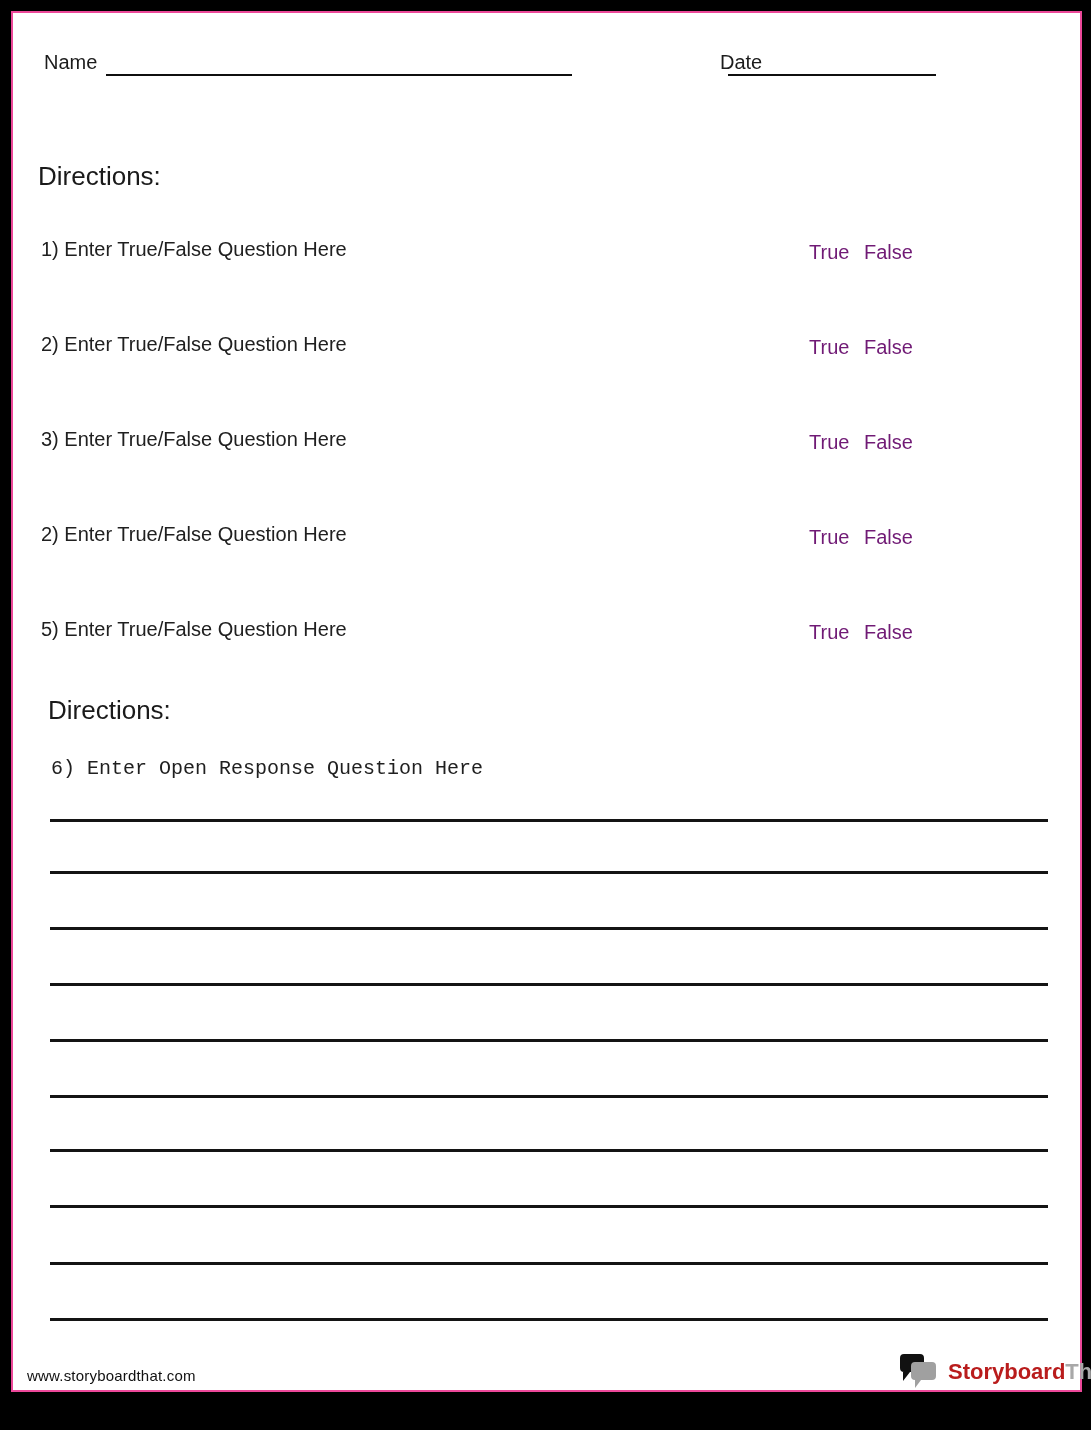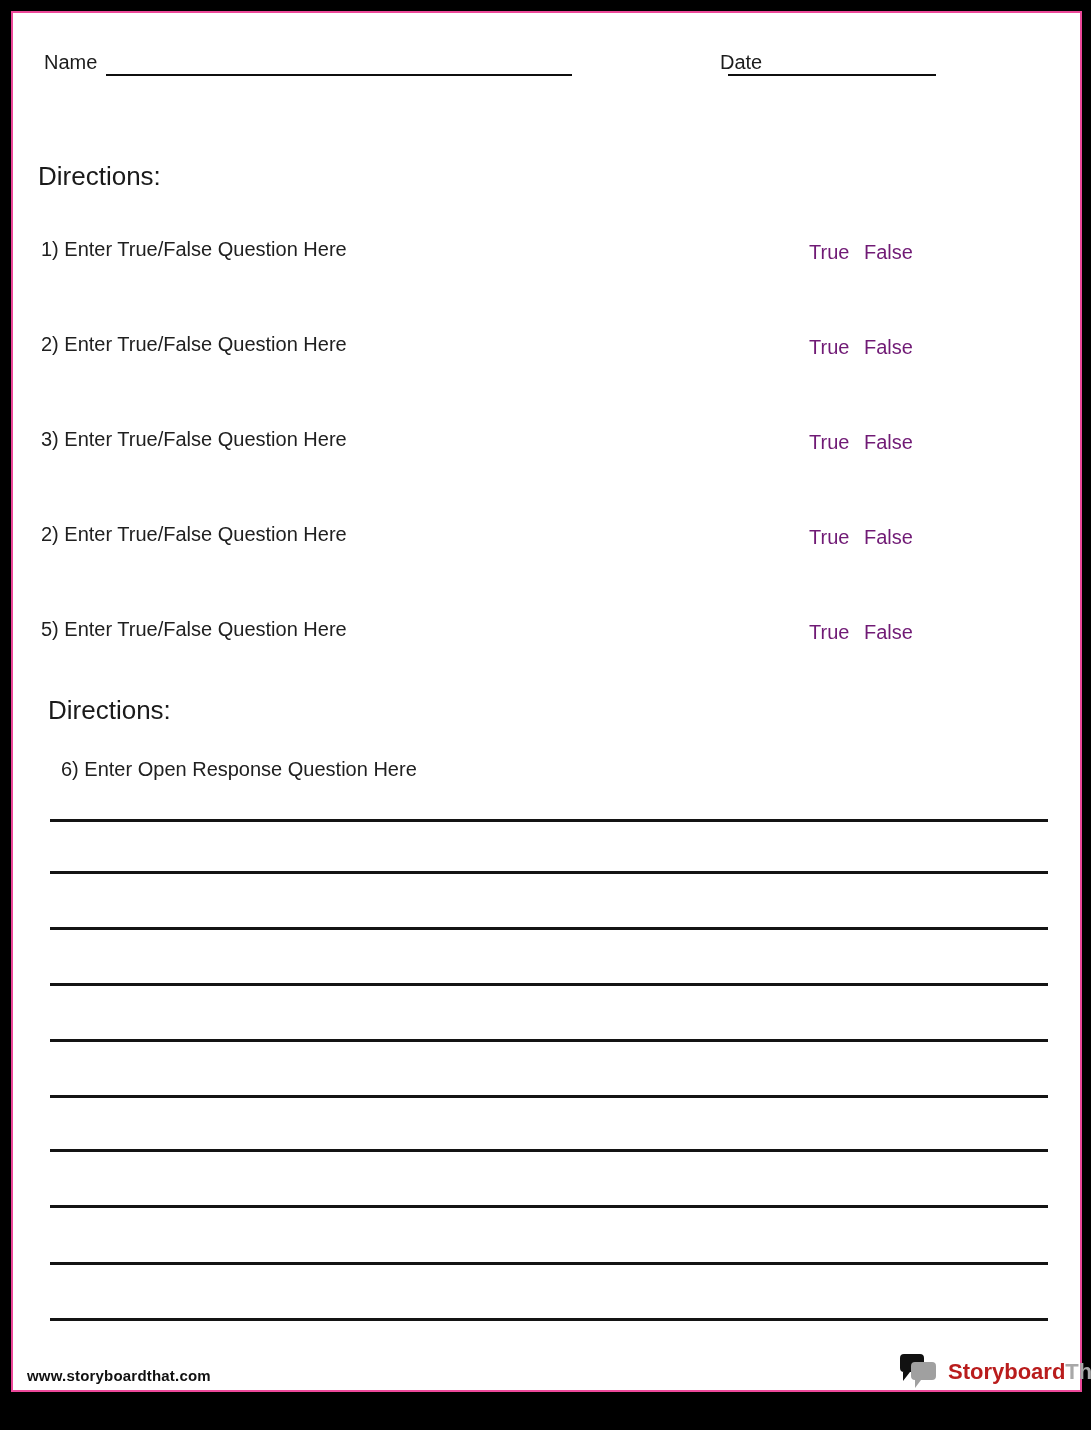--- a/index.html
+++ b/index.html
@@ -53,21 +53,21 @@
 
   
   .answer-line {
     position: absolute; left: 37px; width: 998px;
     height: 0; border-bottom: 3px solid #141414;
   }
 
   
   .site-url {
     left: 14px; top: 1354px;
-    font-size: 15px; font-weight: 700; color: #111111;
+    font-size: 15px; font-weight: 400; color: #111111;
     letter-spacing: 0.2px;
   }
   .logo {
     left: 885px; top: 1336px; height: 46px;
     display: inline-flex; align-items: center; gap: 8px;
   }
   .logo-text { font-size: 22px; font-weight: 600; line-height: 1; white-space: nowrap; }
   .logo-dark  { color: #b91c1c; }
   .logo-light { color: #a8a8a8; }
 </style>
@@ -118,21 +118,21 @@
       <span class="q-text">5) Enter True/False Question Here</span>
       <span class="tf-group">
         <span>True</span>
         <span class="tf-false">False</span>
       </span>
     </li>
   </ul>
 
   <div class="abs directions" style="left:35px; top:682px;">Directions:</div>
 
-  <div class="abs open-q" style="left:48px; top:744px;">6) Enter Open Response Question Here</div>
+  <div class="abs open-q" style="left:38px; top:744px;font-family:Liberation Mono, monospace;">6) Enter Open Response Question Here</div>
 
   <div class="answer-line" style="top:806px;"></div>
   <div class="answer-line" style="top:858px;"></div>
   <div class="answer-line" style="top:914px;"></div>
   <div class="answer-line" style="top:970px;"></div>
   <div class="answer-line" style="top:1026px;"></div>
   <div class="answer-line" style="top:1082px;"></div>
   <div class="answer-line" style="top:1136px;"></div>
   <div class="answer-line" style="top:1192px;"></div>
   <div class="answer-line" style="top:1249px;"></div>

